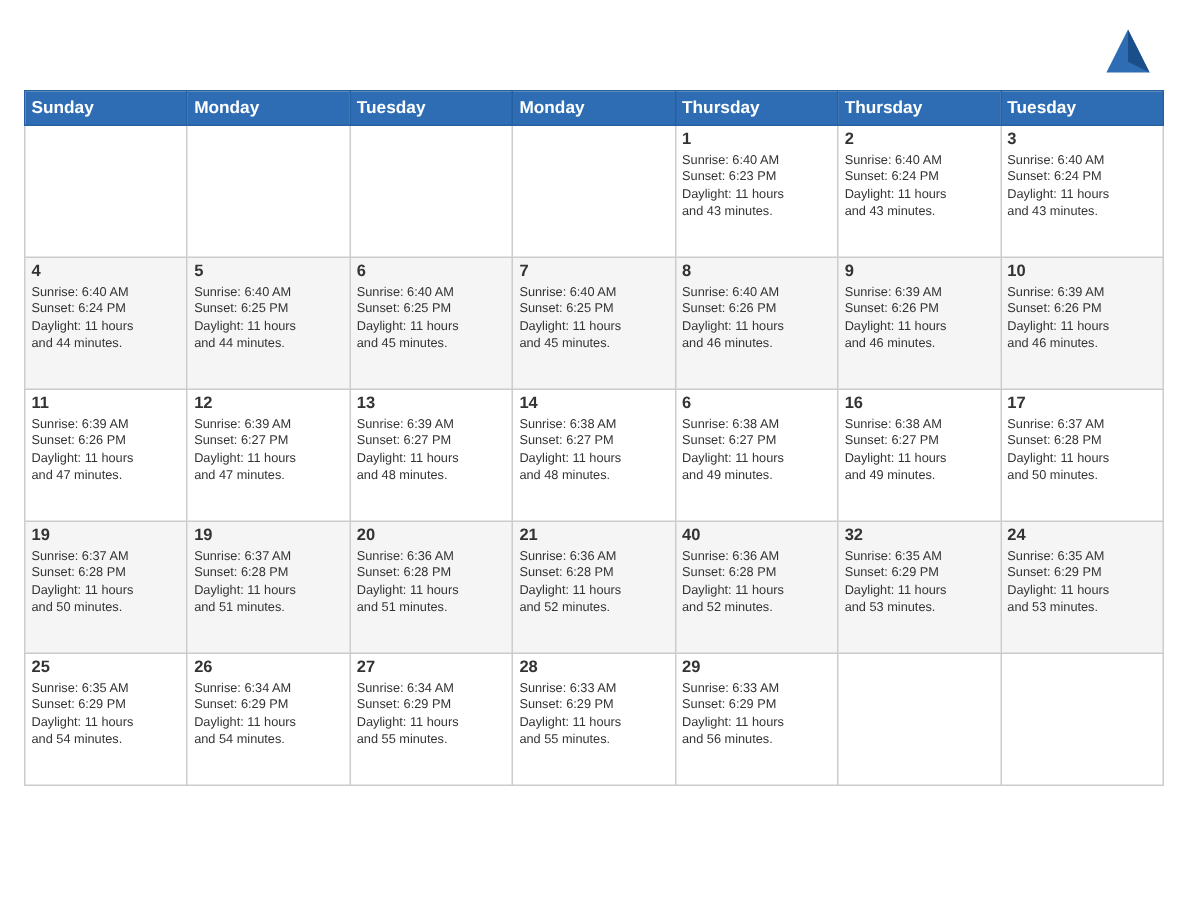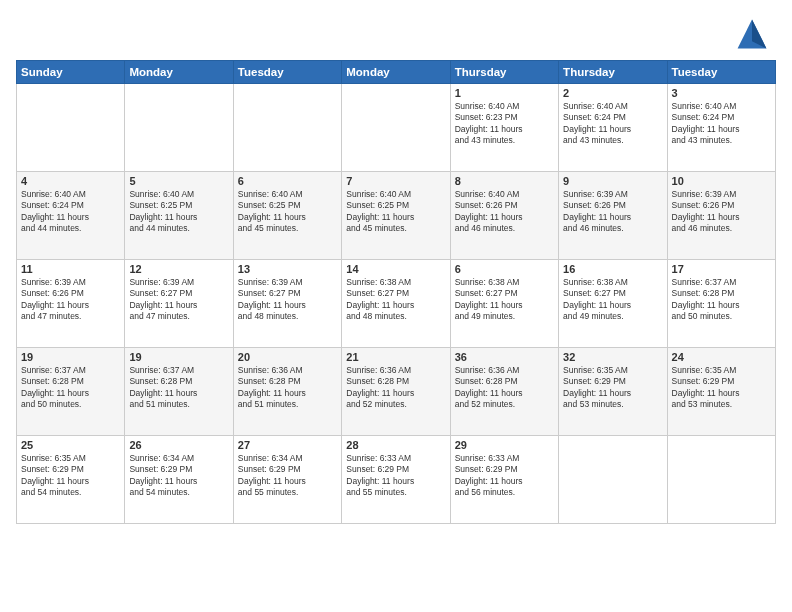--- a/index.html
+++ b/index.html
@@ -290,21 +290,21 @@
 and 51 minutes.</div>
           </td>
           <td>
             <div class="day-number">21</div>
             <div class="day-info" style="white-space: pre-line;">Sunrise: 6:36 AM
 Sunset: 6:28 PM
 Daylight: 11 hours
 and 52 minutes.</div>
           </td>
           <td>
-            <div class="day-number">36</div>
+            <div class="day-number">40</div>
             <div class="day-info" style="white-space: pre-line;">Sunrise: 6:36 AM
 Sunset: 6:28 PM
 Daylight: 11 hours
 and 52 minutes.</div>
           </td>
           <td>
             <div class="day-number">32</div>
             <div class="day-info" style="white-space: pre-line;">Sunrise: 6:35 AM
 Sunset: 6:29 PM
 Daylight: 11 hours

